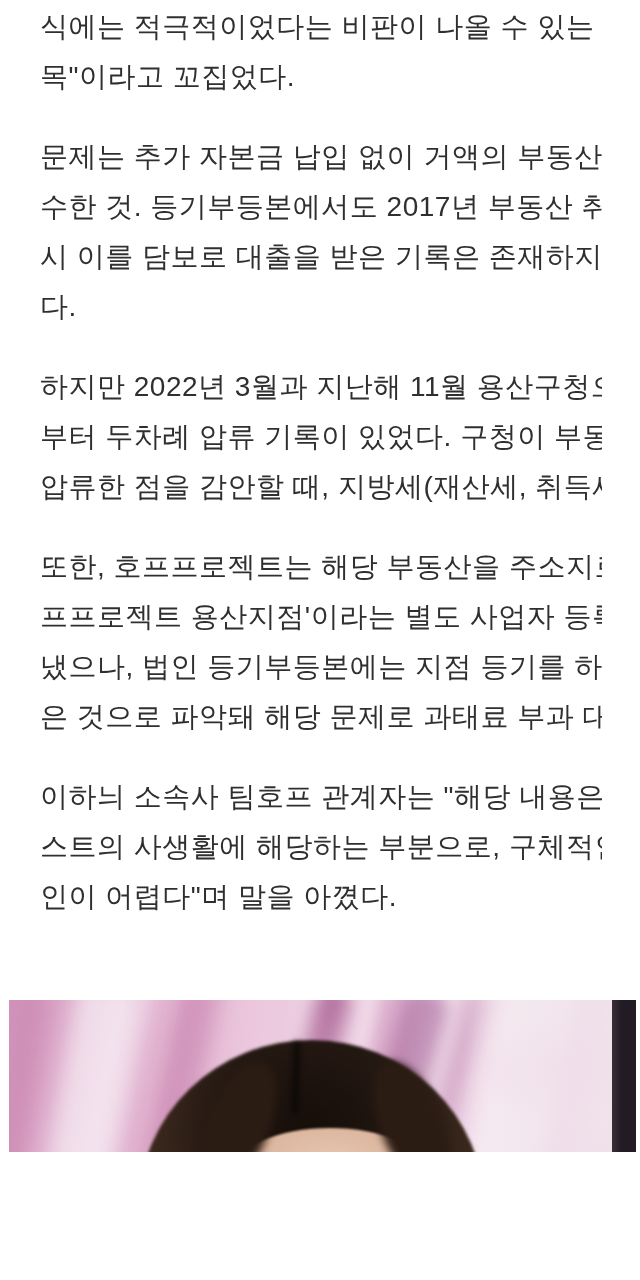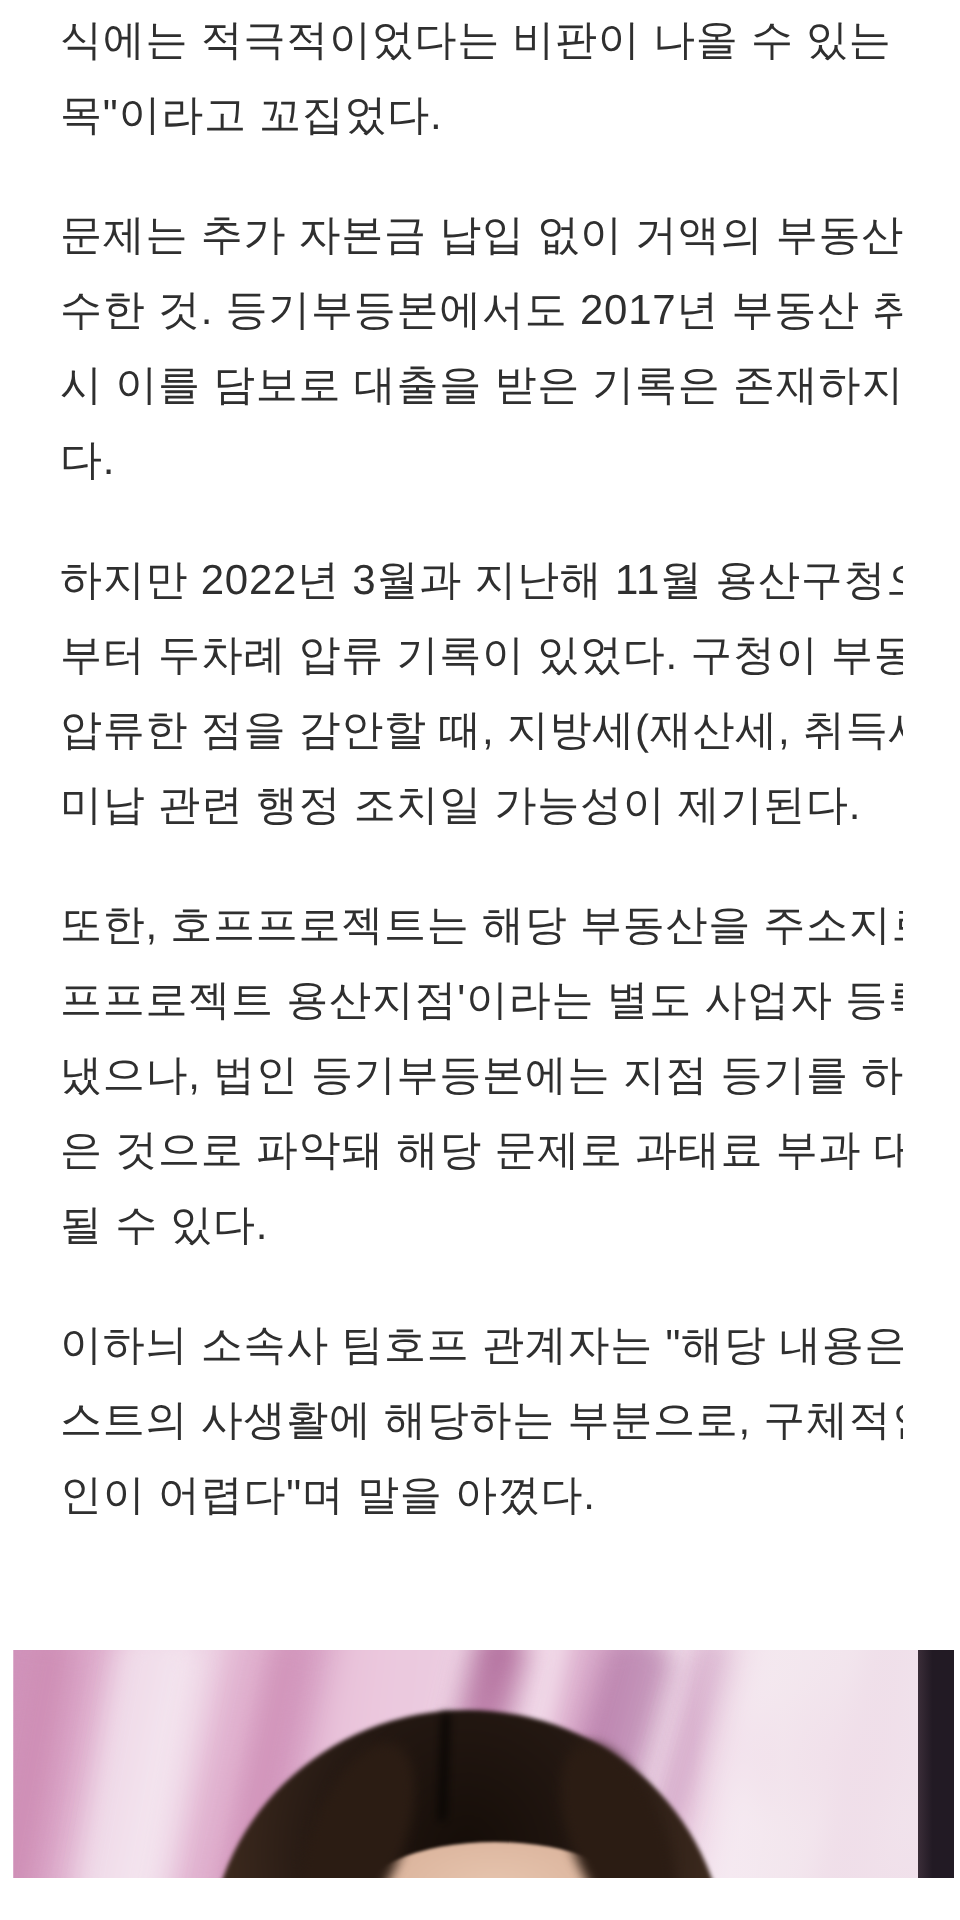--- a/index.html
+++ b/index.html
@@ -134,28 +134,26 @@
     <div class="para">
       <div class="line">문제는 추가 자본금 납입 없이 거액의 부동산을 매</div>
       <div class="line">수한 것. 등기부등본에서도 2017년 부동산 취득 당</div>
       <div class="line">시 이를 담보로 대출을 받은 기록은 존재하지 않았</div>
       <div class="line last">다.</div>
     </div>
     <div class="para">
       <div class="line">하지만 2022년 3월과 지난해 11월 용산구청으로</div>
       <div class="line">부터 두차례 압류 기록이 있었다. 구청이 부동산을</div>
       <div class="line">압류한 점을 감안할 때, 지방세(재산세, 취득세 등)</div>
-      <div class="line last">미납 관련 행정 조치일 가능성이 제기된다.</div>
     </div>
     <div class="para">
       <div class="line">또한, 호프프로젝트는 해당 부동산을 주소지로 '호</div>
       <div class="line">프프로젝트 용산지점'이라는 별도 사업자 등록을</div>
       <div class="line">냈으나, 법인 등기부등본에는 지점 등기를 하지 않</div>
       <div class="line">은 것으로 파악돼 해당 문제로 과태료 부과 대상이</div>
-      <div class="line last">될 수 있다.</div>
     </div>
     <div class="para">
       <div class="line">이하늬 소속사 팀호프 관계자는 "해당 내용은 아티</div>
       <div class="line">스트의 사생활에 해당하는 부분으로, 구체적인 확</div>
       <div class="line last">인이 어렵다"며 말을 아꼈다.</div>
     </div>
   </div>
 
 <div class="photo" style="--backdrop-pink: #d79fc3; --backdrop-light: #f4e6ef; --backdrop-magenta: #a85c90; --hair-dark: #150d08; --hair-brown: #3d2a1e; --skin: #e7c6b0; --right-strip: #221a24;">
   <div class="backdrop"></div>

